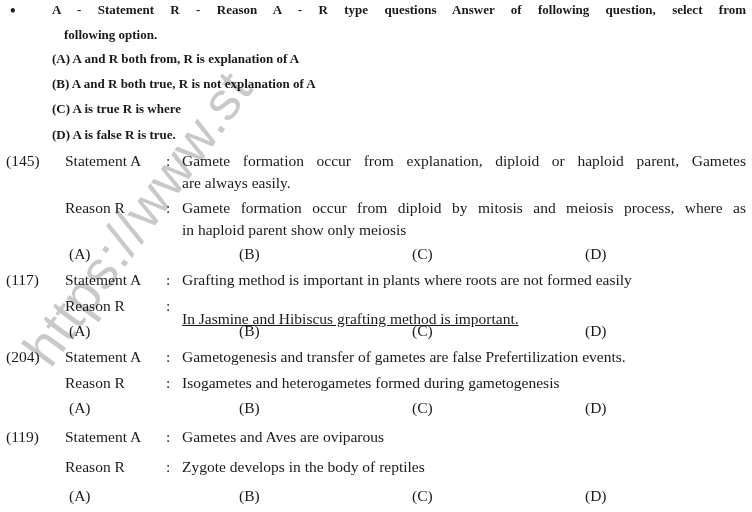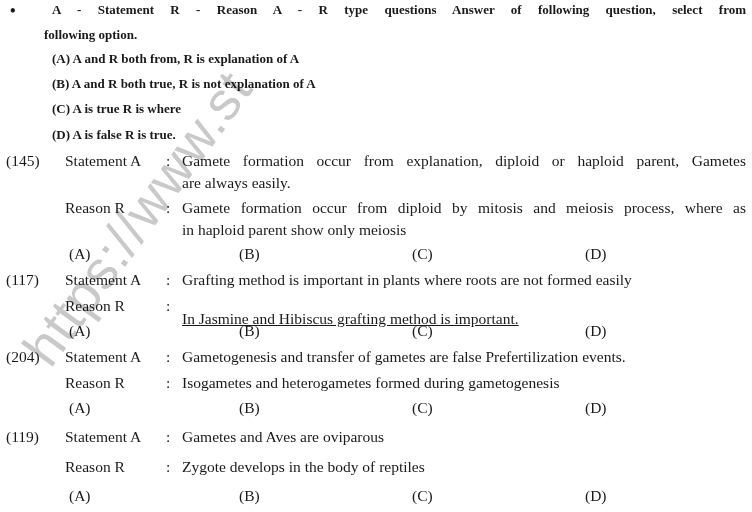--- a/index.html
+++ b/index.html
@@ -35,21 +35,21 @@
 
 <div class="page">
 
   <div class="watermark">https://www.st</div>
 
   <div class="content">
 
     <div>
       <span class="bullet bold">•</span>
       <div class="intro-line1 intro bold">A - Statement R - Reason A - R type questions Answer of following question, select from</div>
-      <div class="abs intro bold" style="left:44px; top:27px;">following option.</div>
+      <div class="abs intro bold" style="left:64px; top:27px;">following option.</div>
       <div class="abs intro bold" style="left:52px; top:51px;">(A) A and R both from, R is explanation of A</div>
       <div class="abs intro bold" style="left:52px; top:76px;">(B) A and R both true, R is not explanation of A</div>
       <div class="abs intro bold" style="left:52px; top:101px;">(C) A is true R is where</div>
       <div class="abs intro bold" style="left:52px; top:127px;">(D) A is false R is true.</div>
     </div>
 
     <div>
       <div class="abs q" style="left:6px; top:152px;">(145)</div>
       <div class="abs q" style="left:65px; top:152px;">Statement A</div>
       <div class="abs q" style="left:166px; top:152px;">:</div>

